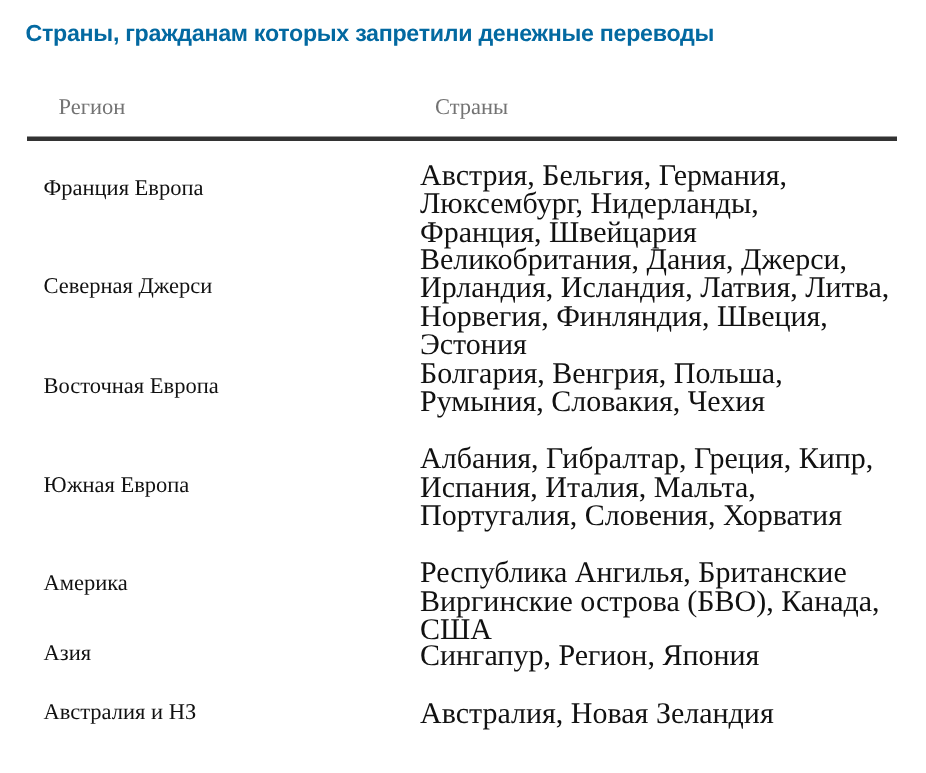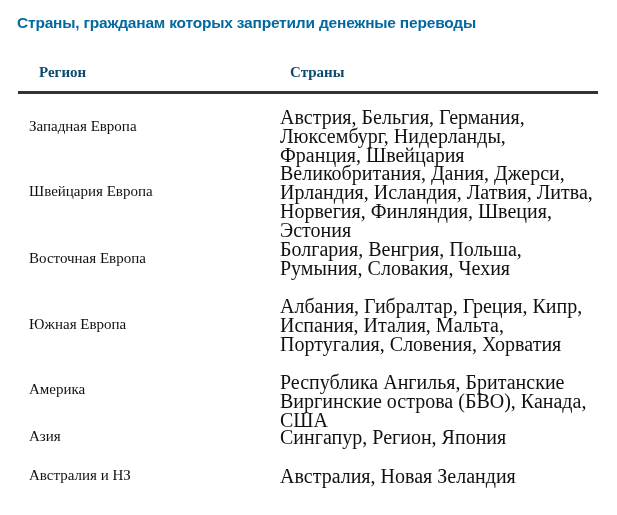--- a/index.html
+++ b/index.html
@@ -6,21 +6,21 @@
     body { width: 617px; height: 515px; position: relative; overflow: hidden; color: #111; }
     .title {
       position: absolute; left: 17px; top: 14px;
       font-family: "Liberation Sans", sans-serif;
       font-size: 15.5px; font-weight: bold; color: #0369a1;
       letter-spacing: -0.2px;
     }
     .th {
       position: absolute; top: 64px;
       font-family: "Liberation Serif", serif;
-      font-size: 15px; font-weight: bold; color: #0c4a6e;
+      font-size: 15px; font-weight: normal; color: #737373;
     }
     .th.region { left: 39px; }
     .th.country { left: 290px; }
     .rule {
       position: absolute; left: 18px; top: 91px; width: 580px; height: 3px;
       background: #333333;
     }
     .row { position: absolute; left: 0; width: 617px; }
     .cell-region {
       position: absolute; left: 29px;
@@ -35,26 +35,26 @@
 </head>
 <body>
 
 <div class="title">Страны, гражданам которых запретили денежные переводы</div>
 
 <div class="th region">Регион</div>
 <div class="th country">Страны</div>
 <div class="rule"></div>
 
 <div class="row" style="top:108px;">
-  <div class="cell-region" style="top:10px;">Западная Европа</div>
+  <div class="cell-region" style="top:10px;">Франция Европа</div>
   <div class="cell-country" style="top:0px; width:300px;">Австрия, Бельгия, Германия, Люксембург, Нидерланды, Франция, Швейцария</div>
 </div>
 
 <div class="row" style="top:164px;">
-  <div class="cell-region" style="top:19px;">Швейцария Европа</div>
+  <div class="cell-region" style="top:19px;">Северная Джерси</div>
   <div class="cell-country" style="top:0px; width:315px;">Великобритания, Дания, Джерси, Ирландия, Исландия, Латвия, Литва, Норвегия, Финляндия, Швеция, Эстония</div>
 </div>
 
 <div class="row" style="top:240px;">
   <div class="cell-region" style="top:10px;">Восточная Европа</div>
   <div class="cell-country" style="top:0px; width:280px;">Болгария, Венгрия, Польша, Румыния, Словакия, Чехия</div>
 </div>
 
 <div class="row" style="top:297px;">
   <div class="cell-region" style="top:19px;">Южная Европа</div>

